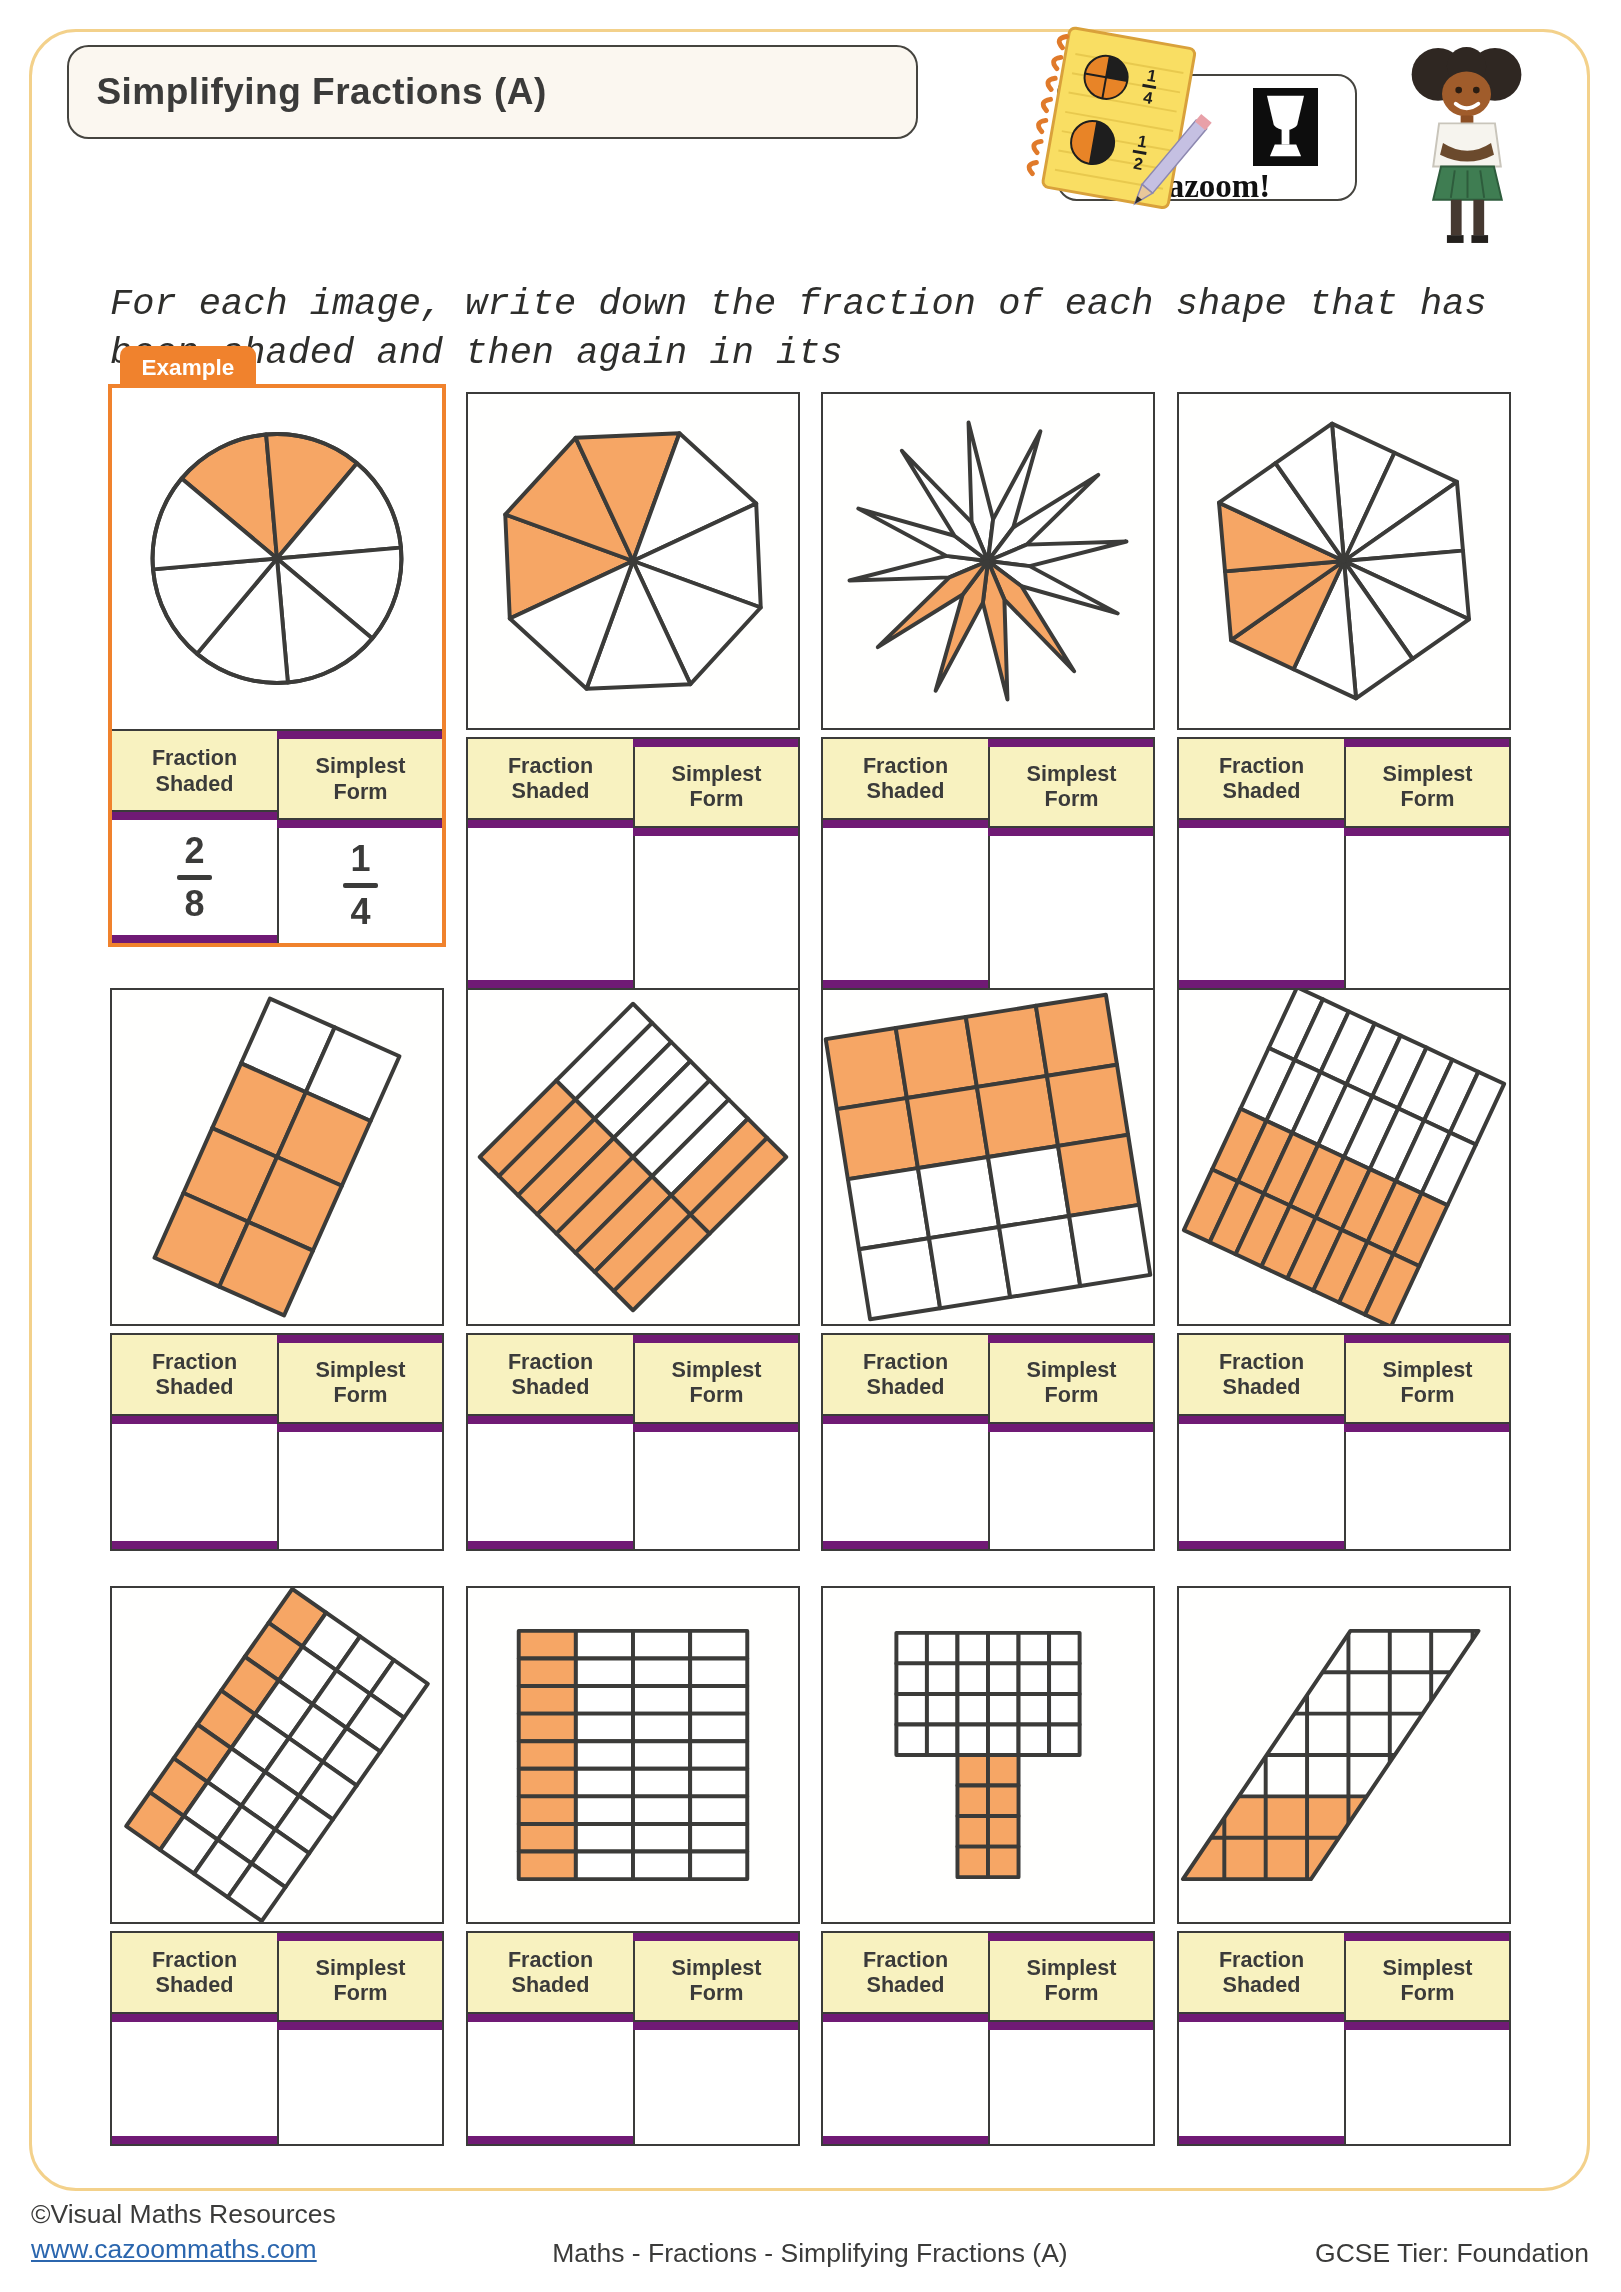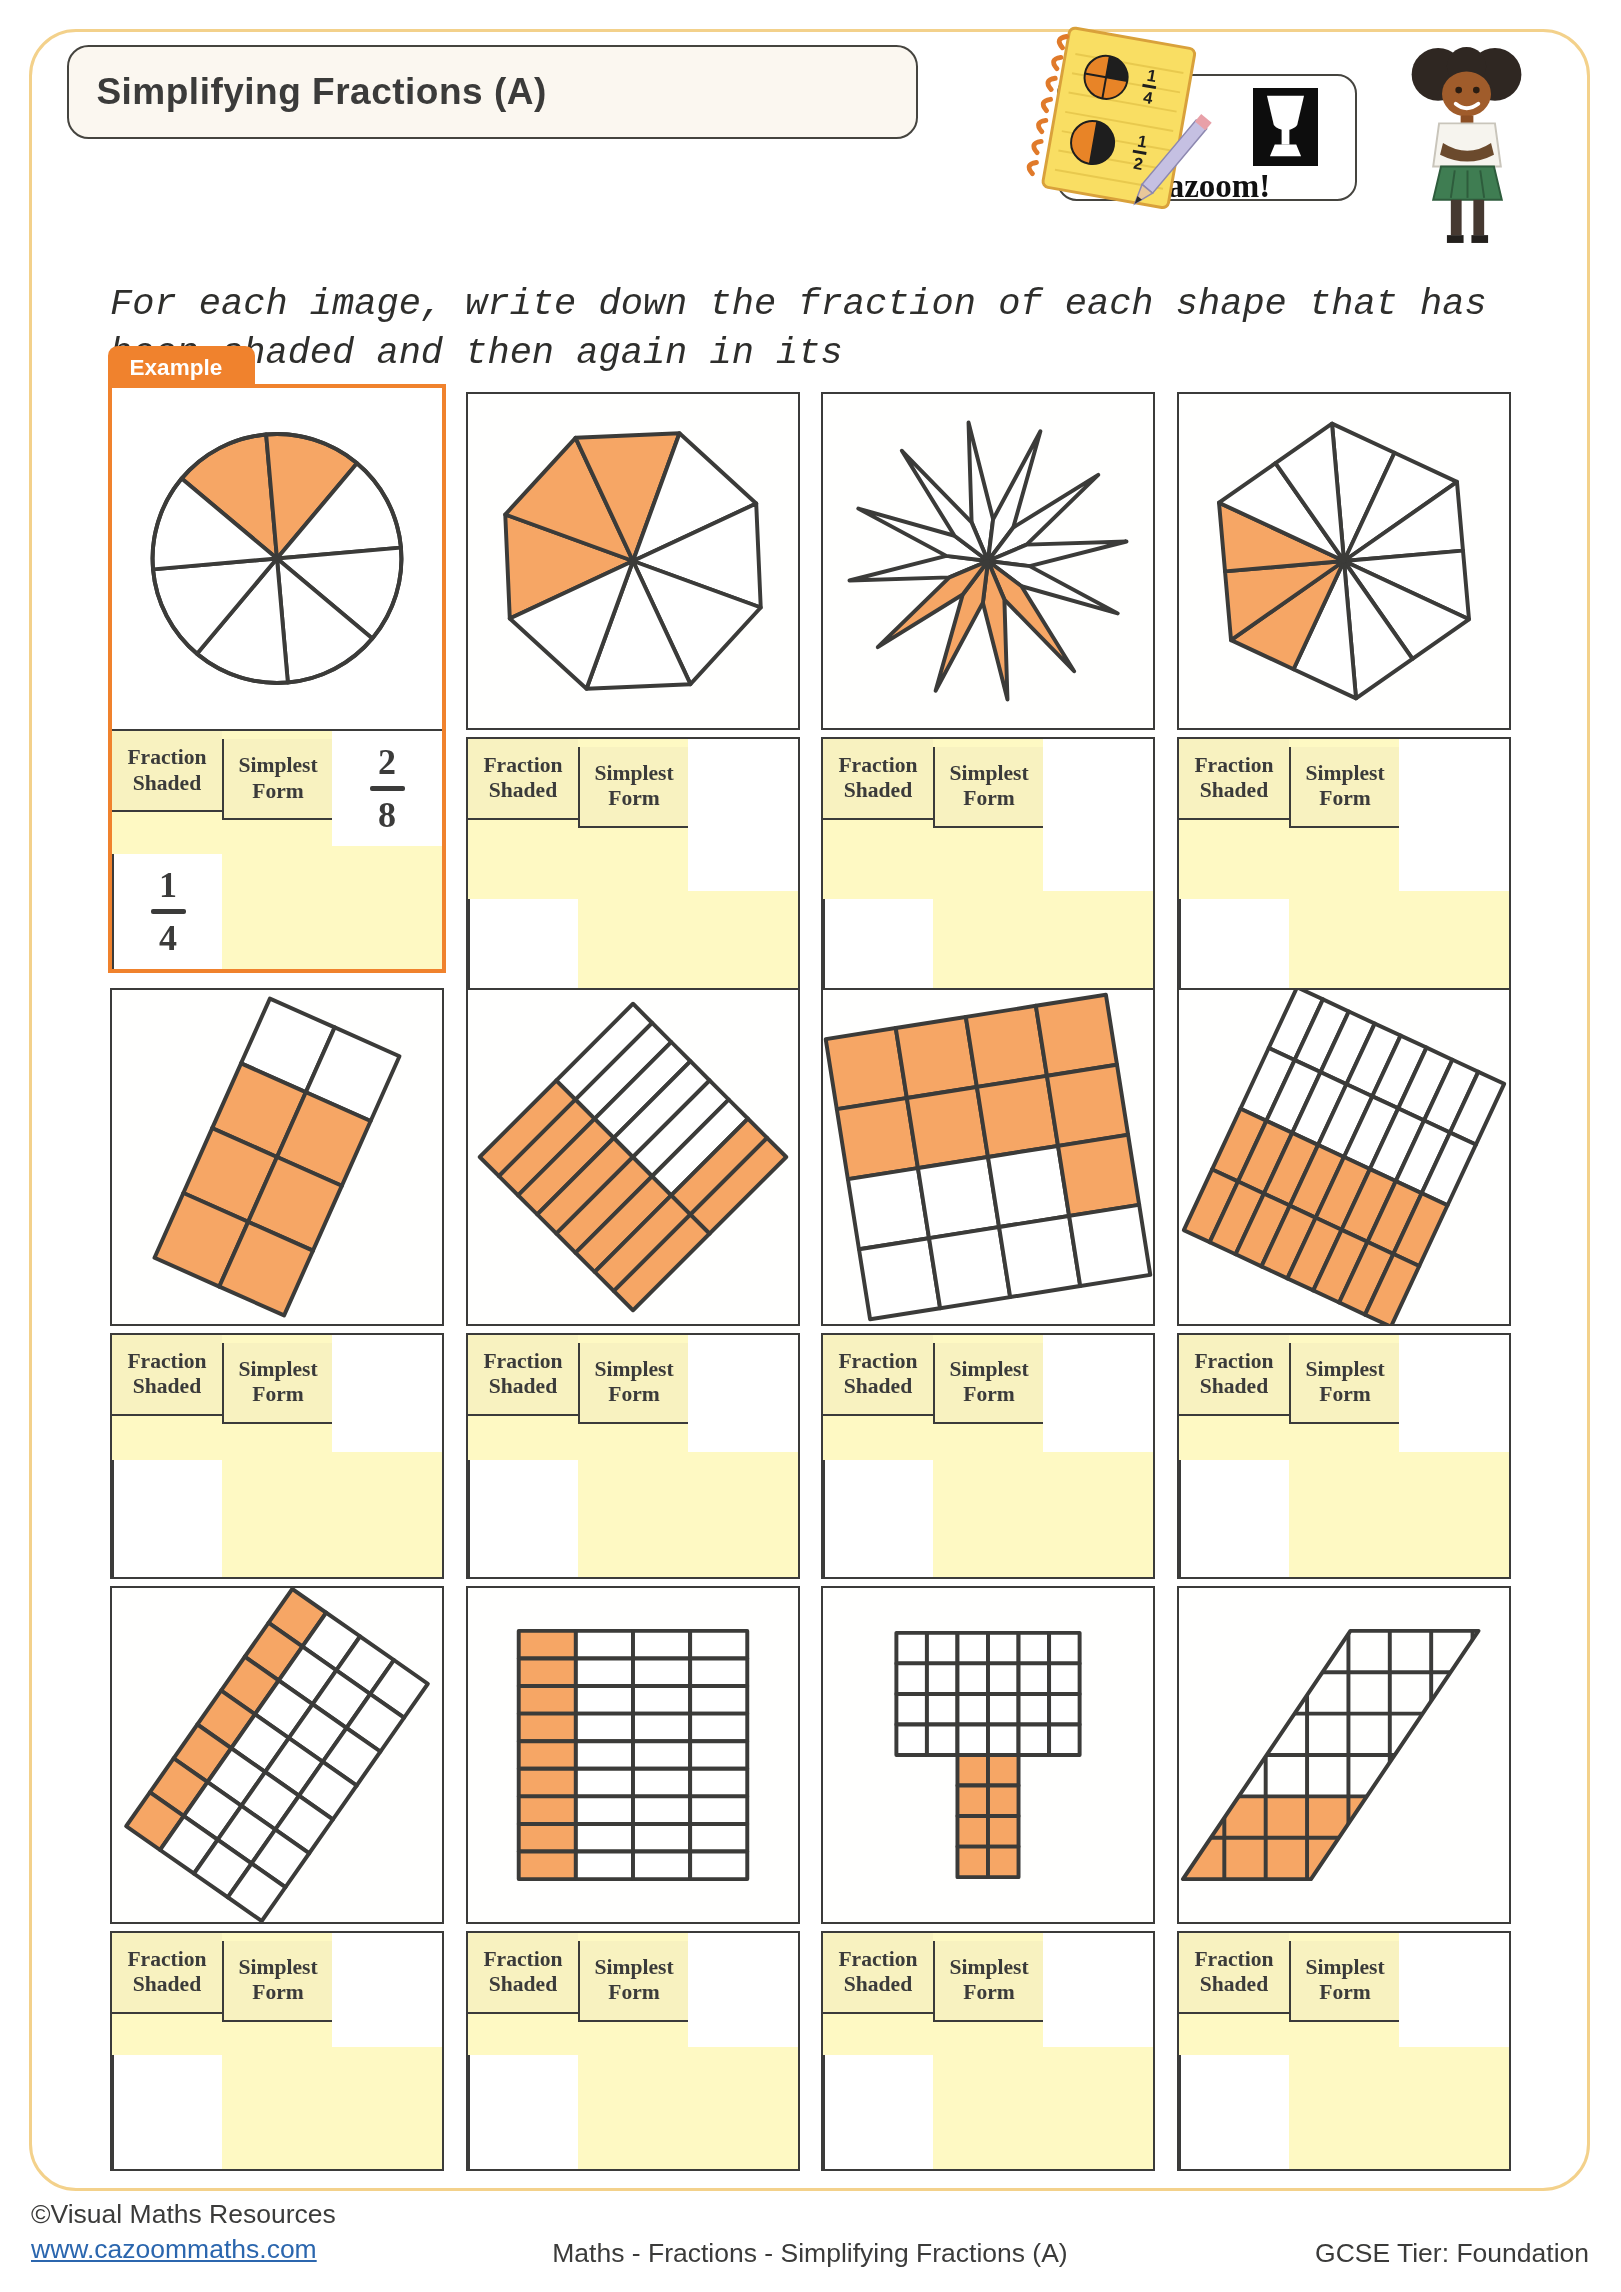--- a/index.html
+++ b/index.html
@@ -15,31 +15,31 @@
         background:#ffffff;border:2.9px solid #45443f;border-radius:19.6px;box-sizing:border-box;z-index:1;}
   .logo-glyph{position:absolute;left:194px;top:11.8px;width:65px;height:78px;background:#0d0d0d;}
   .logo-text{position:absolute;left:94px;top:92px;width:265px;font-family:"Liberation Serif",serif;
         font-weight:bold;font-size:33px;color:#111;letter-spacing:0px;}
   .notebook{position:absolute;left:1015px;top:25.5px;z-index:3;}
   .student{position:absolute;left:1394px;top:37px;z-index:3;}
   .instructions{position:absolute;left:110px;top:243px;width:1392px;
         font-family:Liberation Mono, monospace;font-style:italic;font-size:37px;line-height:1.32;color:#2e2e2c;}
   .cell{position:absolute;width:334px;}
   .shape-box{height:338px;border:2.9px solid #3b3b3a;background:#fffffe;box-sizing:border-box;}
-  .answer-table{margin-top:6.9px;border:2.9px solid #3b3b3a;background:#fef9c3;
-        display:grid;grid-template-columns:1fr 1fr 1fr;box-sizing:border-box;font-family:Liberation Serif, serif;}
+  .answer-table{margin-top:6.9px;border:2.9px solid #3b3b3a;background:#701a75;
+        display:grid;grid-template-columns:1fr 1fr;box-sizing:border-box;}
   .th{background:#f8f2c0;border-bottom:2.9px solid #3b3b3a;height:79px;
         display:flex;flex-direction:column;justify-content:center;align-items:center;
         font-weight:bold;font-size:21.6px;line-height:1.18;color:#3b3b3a;}
   .colr{border-left:2.9px solid #3b3b3a;margin-top:8px;}
   .td{display:flex;align-items:center;justify-content:center;background:#fff;}
   .frac{display:flex;flex-direction:column;align-items:center;gap:2.9px;font-weight:bold;
         font-size:36px;color:#3b3b3a;}
   .frac .bar{width:35px;height:4.9px;background:#3b3b3a;border-radius:2px;}
-  .example-tab{position:absolute;left:108px;top:346px;width:147px;height:43px;background:#f0822d;
+  .example-tab{position:absolute;left:120px;top:346px;width:136px;height:43px;background:#f0822d;
         color:#fff;font-weight:bold;font-size:22.5px;border-radius:9.8px 9.8px 0 0;
         display:flex;align-items:center;padding-left:21.6px;box-sizing:border-box;z-index:1;}
   .example-box{position:absolute;left:108px;top:384px;width:338px;border:4.9px solid #f0822d;
         background:#fff;box-sizing:border-box;z-index:2;}
   .example-box .shape-area{height:341px;}
   .example-box .answer-table{margin:0;border:none;border-top:2.9px solid #3b3b3a;}
   .footer{position:absolute;left:31px;top:2199px;width:1558px;font-size:26.5px;color:#3b3b3a;}
   .footer .copyright{position:absolute;left:0;top:0;text-align:right;}
   .footer .website{position:absolute;left:0;top:35px;color:#2b66ae;text-decoration:underline;}
   .footer .center-label{position:absolute;left:0;top:39px;width:100%;text-align:center;}

